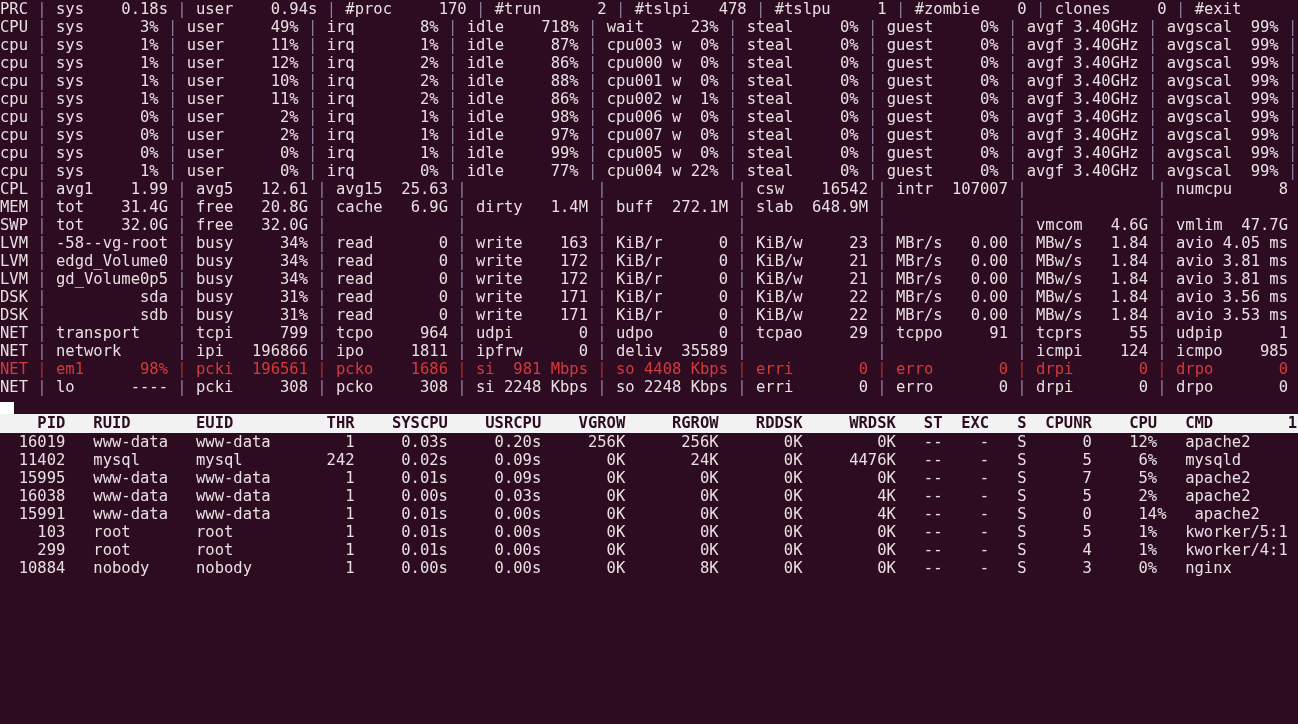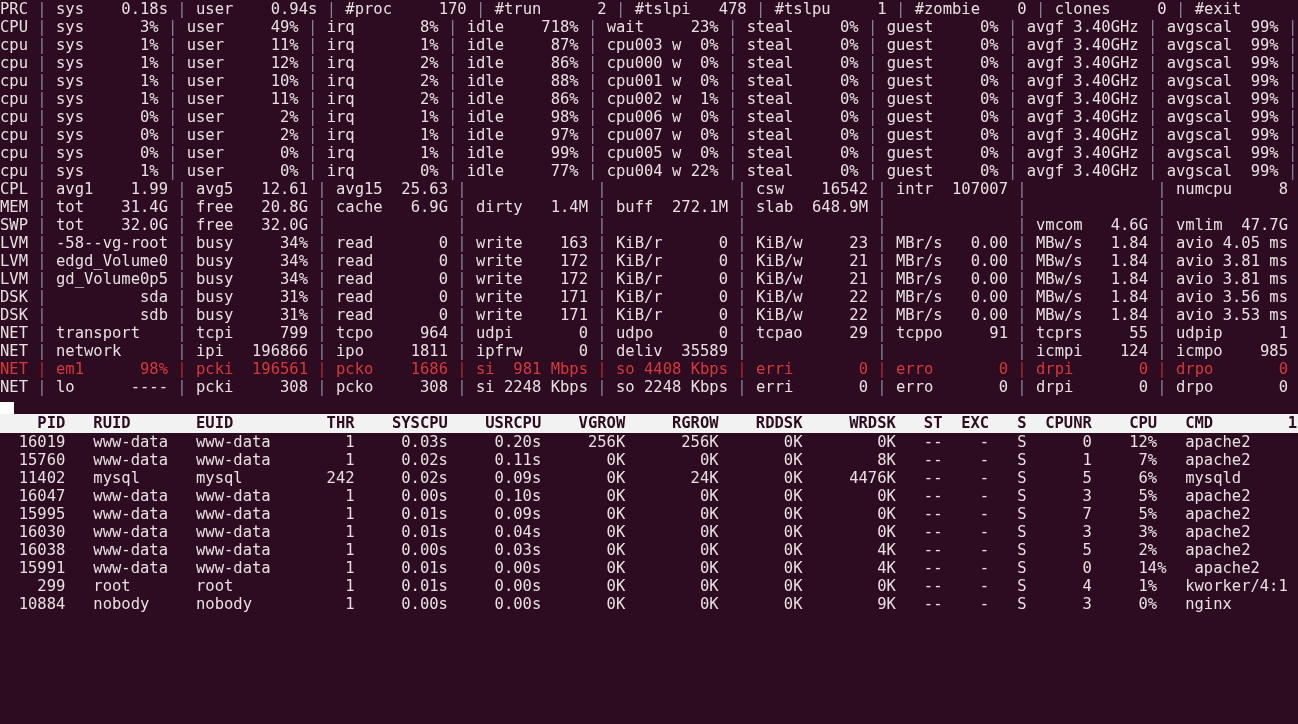--- a/index.html
+++ b/index.html
@@ -117,24 +117,22 @@
     </div>
 
   <div class="gap">
     <div class="nub"></div>
   </div>
 
   <div class="phead">    PID   RUID       EUID          THR    SYSCPU    USRCPU    VGROW     RGROW    RDDSK     WRDSK   ST  EXC   S  CPUNR    CPU   CMD        1/2</div>
 
   <div class="plist" id="proc-list">
       <div class="prow">  16019   www-data   www-data        1     0.03s     0.20s     256K      256K       0K        0K   --    -   S      0    12%   apache2</div>
-      <div class="prow">  15760   www-data   www-data        1     0.02s     0.11s       0K        0K       0K        8K   --    -   S      1     7%   apache2</div>
       <div class="prow">  11402   mysql      mysql         242     0.02s     0.09s       0K       24K       0K     4476K   --    -   S      5     6%   mysqld</div>
-      <div class="prow">  16047   www-data   www-data        1     0.00s     0.10s       0K        0K       0K        0K   --    -   S      3     5%   apache2</div>
       <div class="prow">  15995   www-data   www-data        1     0.01s     0.09s       0K        0K       0K        0K   --    -   S      7     5%   apache2</div>
-      <div class="prow">  16030   www-data   www-data        1     0.01s     0.04s       0K        0K       0K        0K   --    -   S      3     3%   apache2</div>
       <div class="prow">  16038   www-data   www-data        1     0.00s     0.03s       0K        0K       0K        4K   --    -   S      5     2%   apache2</div>
       <div class="prow">  15991   www-data   www-data        1     0.01s     0.00s       0K        0K       0K        4K   --    -   S      0     14%   apache2</div>
+      <div class="prow">    103   root       root            1     0.01s     0.00s       0K        0K       0K        0K   --    -   S      5     1%   kworker/5:1</div>
       <div class="prow">    299   root       root            1     0.01s     0.00s       0K        0K       0K        0K   --    -   S      4     1%   kworker/4:1</div>
-      <div class="prow">  10884   nobody     nobody          1     0.00s     0.00s       0K        0K       0K        9K   --    -   S      3     0%   nginx</div>
+      <div class="prow">  10884   nobody     nobody          1     0.00s     0.00s       0K        8K       0K        0K   --    -   S      3     0%   nginx</div>
     </div>
 
 </div>
 
 </body></html>

